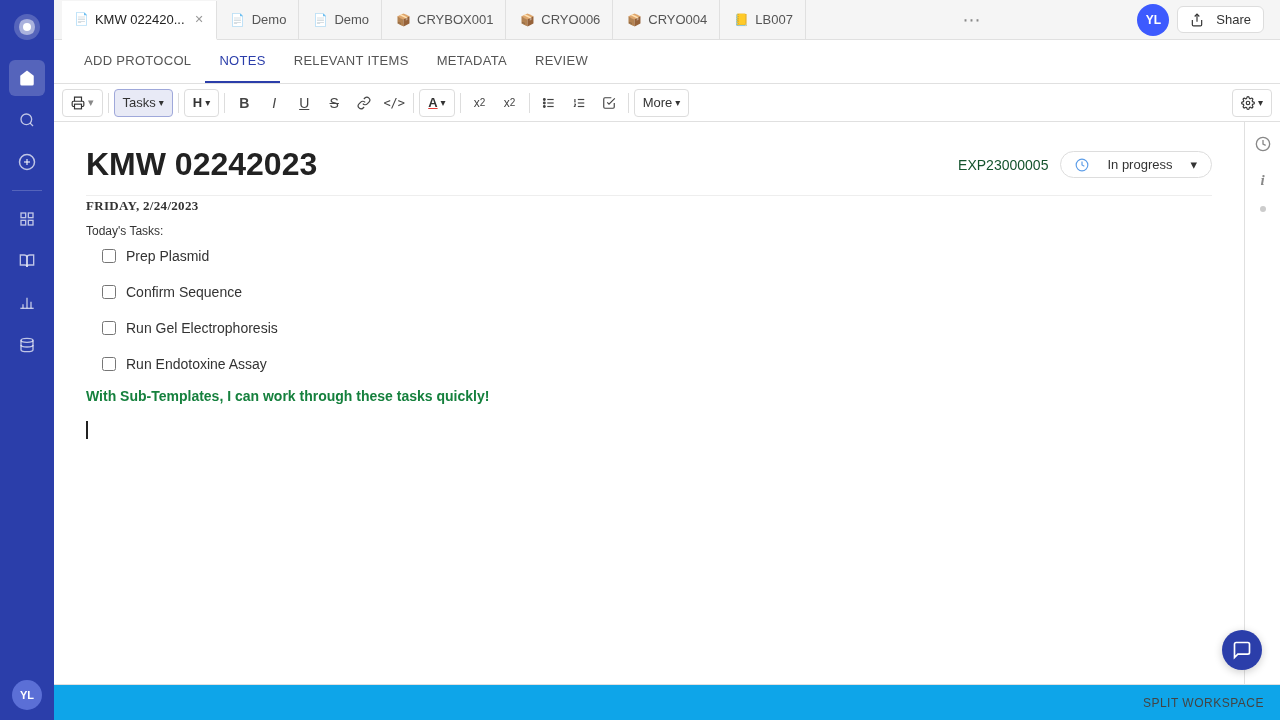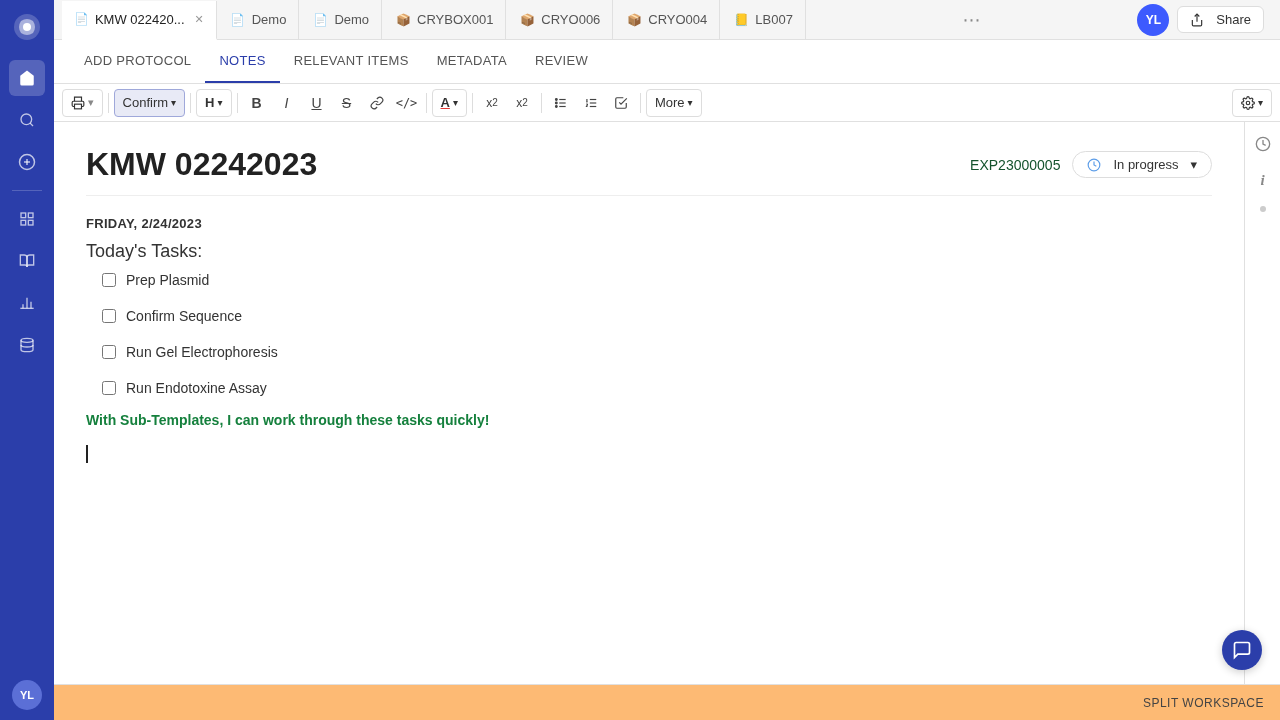--- a/index.html
+++ b/index.html
@@ -181,21 +181,21 @@
       width: 28px; height: 28px;
       display: flex; align-items: center; justify-content: center;
       color: #888; cursor: pointer; font-size: 14px; border-radius: 4px;
     }
 
     
     .doc-header {
       display: flex;
       align-items: center;
       justify-content: space-between;
-      margin-bottom: 20px;
+      margin-bottom: 2px;
       padding-bottom: 12px;
       border-bottom: 1px solid #eee;
       text-align: center;
     }
     .doc-title {
       font-size: 32px;
       font-weight: 700;
       color: #222;
     }
     .doc-meta {
@@ -203,42 +203,43 @@
       align-items: center;
       gap: 12px;
     }
     .doc-exp-id {
       font-size: 14px;
       color: #14532d;
     }
     .status-badge {
       display: flex;
       align-items: center;
-      gap: 12px;
+      gap: 18px;
       background: #fff;
       border: 1px solid #ddd;
       border-radius: 20px;
       padding: 5px 14px;
       font-size: 13px;
       color: #333;
       cursor: pointer;
     }
 
     
     .date-heading {
       font-size: 13px;
       font-weight: 700;
       color: #333;
       margin-bottom: 10px;
       letter-spacing: 0.3px;
+      font-family: Liberation Serif, serif;
     }
 
     
     .task-label {
-      font-size: 18px;
+      font-size: 12px;
       color: #333;
       margin-bottom: 10px;
     }
 
     
     .checklist {
       margin-left: 16px;
       margin-bottom: 16px;
       display: flex;
       flex-direction: column;
@@ -290,21 +291,21 @@
     .share-btn {
       display: flex; align-items: center; gap: 12px;
       background: #fff; border: 1px solid #ddd;
       border-radius: 6px; padding: 5px 12px;
       font-size: 13px; color: #333; cursor: pointer;
     }
 
     
     .bottom-bar {
       height: 36px;
-      background: #fdba74;
+      background: #0ea5e9;
       border-top: 1px solid #e0e0e0;
       display: flex;
       align-items: center;
       justify-content: flex-end;
       padding: 0 16px;
       font-size: 12px;
       color: #555;
       flex-shrink: 0;
     }
     .split-workspace-btn {
@@ -464,21 +465,21 @@
         <polyline points="6 9 6 2 18 2 18 9"></polyline>
           <path d="M6 18H4a2 2 0 01-2-2v-5a2 2 0 012-2h16a2 2 0 012 2v5a2 2 0 01-2 2h-2"></path>
         <rect x="6" y="14" width="12" height="8"></rect>
       </svg>
       <span style="font-size:11px; color:#888;">▾</span>
     </div>
 
     <div class="toolbar-sep"></div>
 
     <div class="toolbar-btn active">
-      <span>Confirm</span>
+      <span>Tasks</span>
       <span style="font-size:10px;">▾</span>
     </div>
 
     <div class="toolbar-sep"></div>
 
     <div class="toolbar-btn">
       <span style="font-weight:600;">H</span>
       <span style="font-size:10px;">▾</span>
     </div>
 

